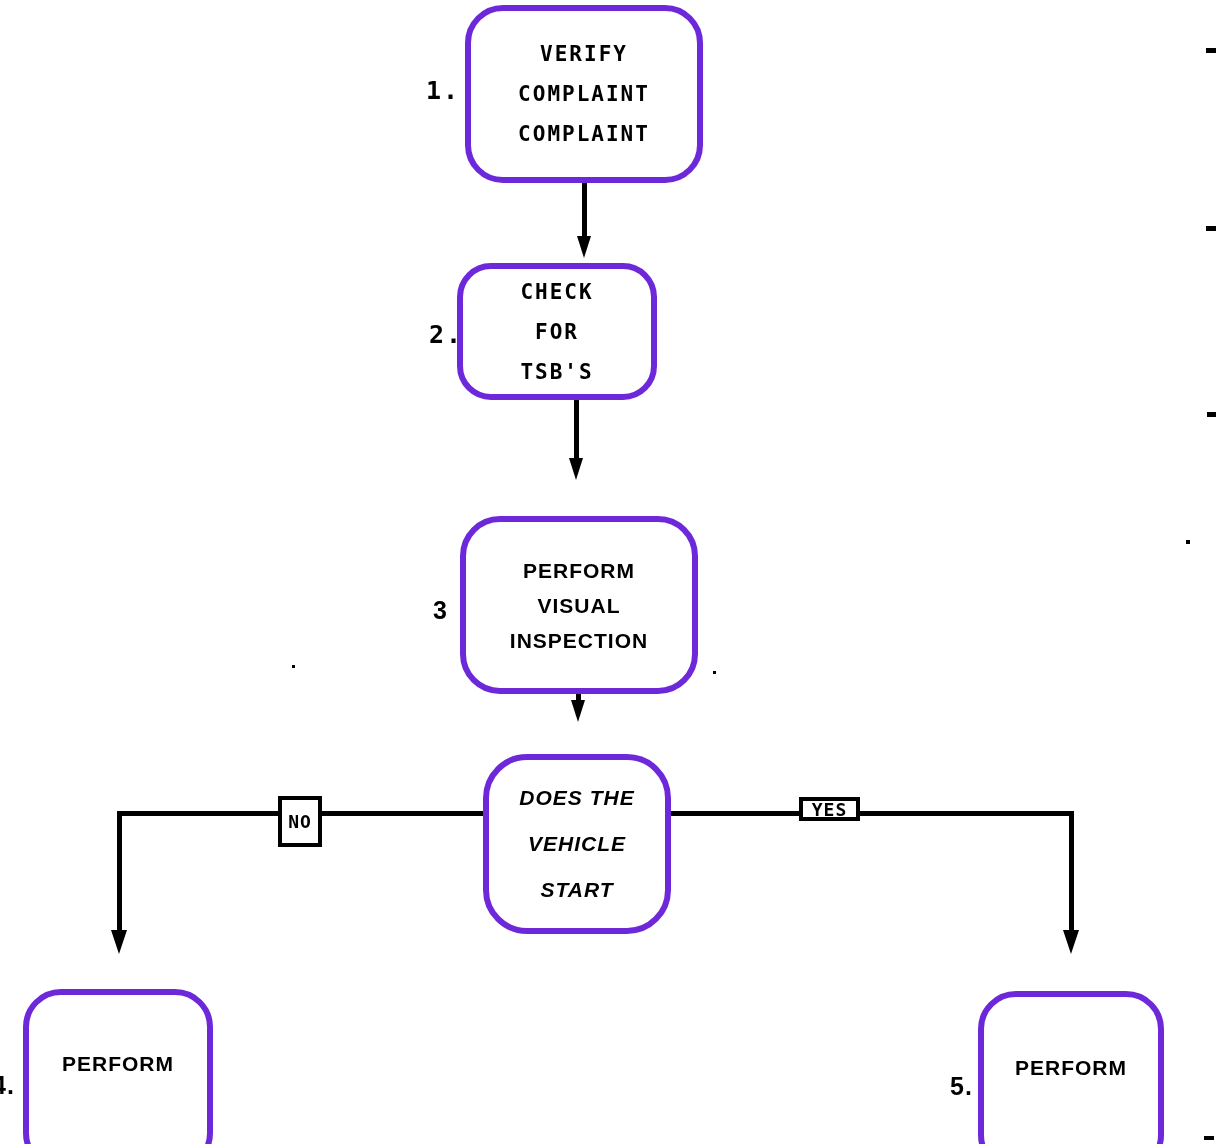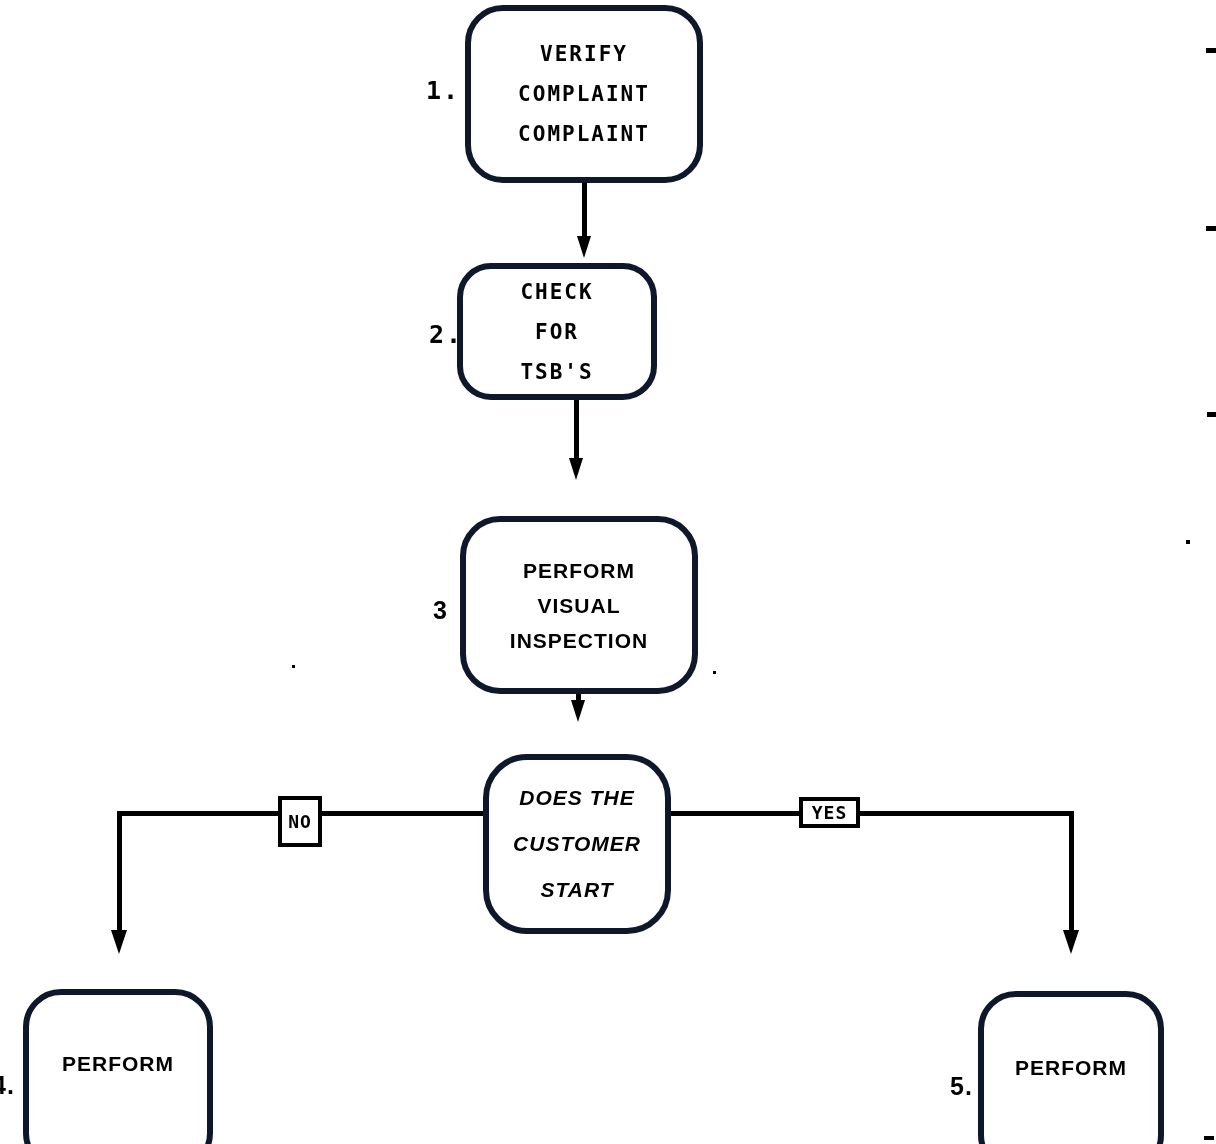--- a/index.html
+++ b/index.html
@@ -9,21 +9,21 @@
     height: 1144px;
     background: #ffffff;
     overflow: hidden;
     font-family: "Liberation Sans", sans-serif;
     color: #000000;
   }
   
   .node {
     position: absolute;
     box-sizing: border-box;
-    border: 6px solid #0f172a;
+    border: 6px solid #6d28d9;
     background: #ffffff;
     display: flex;
     flex-direction: column;
     align-items: center;
     justify-content: center;
     text-align: center;
     font-weight: bold;
     z-index: 2;
   }
   .node .nline { white-space: nowrap; }
@@ -109,33 +109,33 @@
     <div class="nline">PERFORM</div>
     <div class="nline">VISUAL</div>
     <div class="nline">INSPECTION</div>
   </div>
 
   <div class="vl" style="left:576px; top:662px; height:40px;"></div>
   <div class="ah" style="left:571px; top:700px;"></div>
 
   <div class="node sans fs21 lh46" style="left:483px; top:723px; width:188px; height:180px; border-radius:44px;font-style:italic;">
     <div class="nline">DOES THE</div>
-    <div class="nline">CUSTOMER</div>
+    <div class="nline">VEHICLE</div>
     <div class="nline">START</div>
   </div>
 
   <div class="hl" style="left:117px; top:811px; width:366px;"></div>
   <div class="blabel" style="left:278px; top:796px; width:44px; height:51px;">
     <span>NO</span>
   </div>
   <div class="vl" style="left:117px; top:811px; height:121px;"></div>
   <div class="ah ah-big" style="left:111px; top:930px;"></div>
 
   <div class="hl" style="left:668px; top:811px; width:406px;"></div>
-  <div class="blabel" style="left:799px; top:797px; width:61px; height:31px;">
+  <div class="blabel" style="left:799px; top:797px; width:61px; height:24px;">
     <span>YES</span>
   </div>
   <div class="vl" style="left:1069px; top:811px; height:121px;"></div>
   <div class="ah ah-big" style="left:1063px; top:930px;"></div>
 
   <div class="node sans fs21 lh41" style="left:23px; top:958px; width:190px; height:182px; border-radius:38px; padding-bottom:34px;">
     <div class="nline">PERFORM</div>
   </div>
 
   <div class="node sans fs21 lh41" style="left:978px; top:960px; width:186px; height:182px; border-radius:38px; padding-bottom:30px;">

